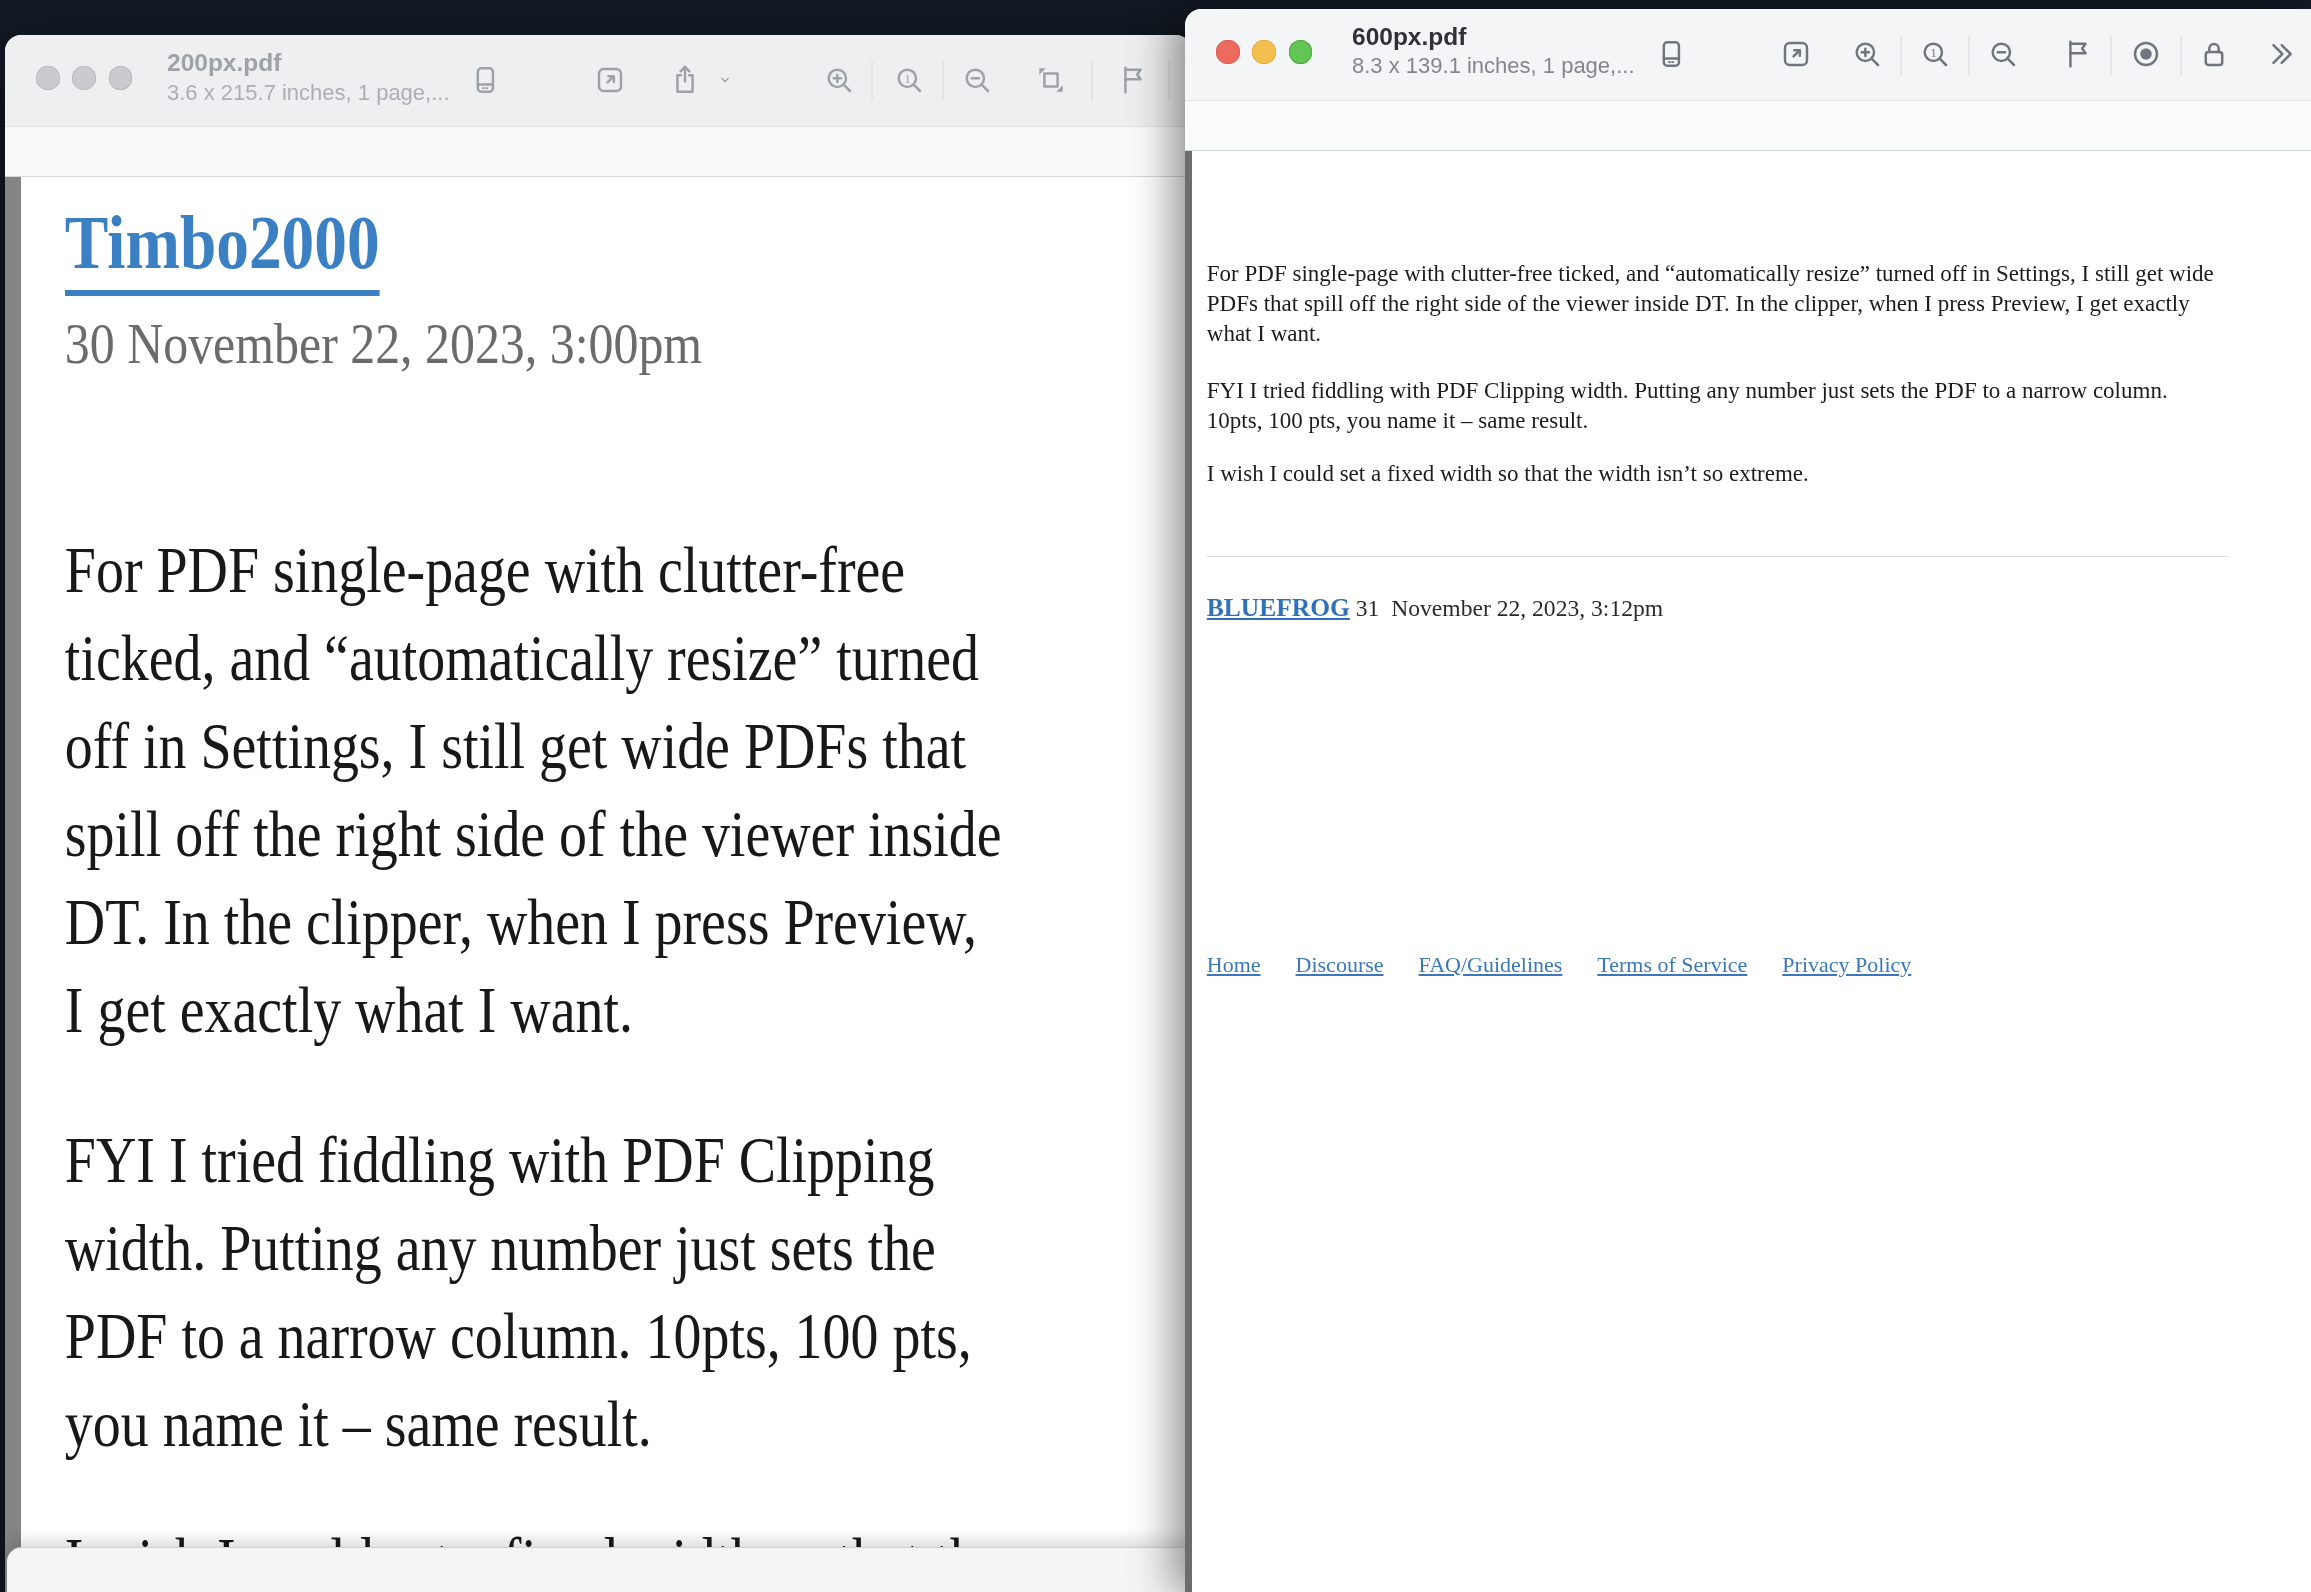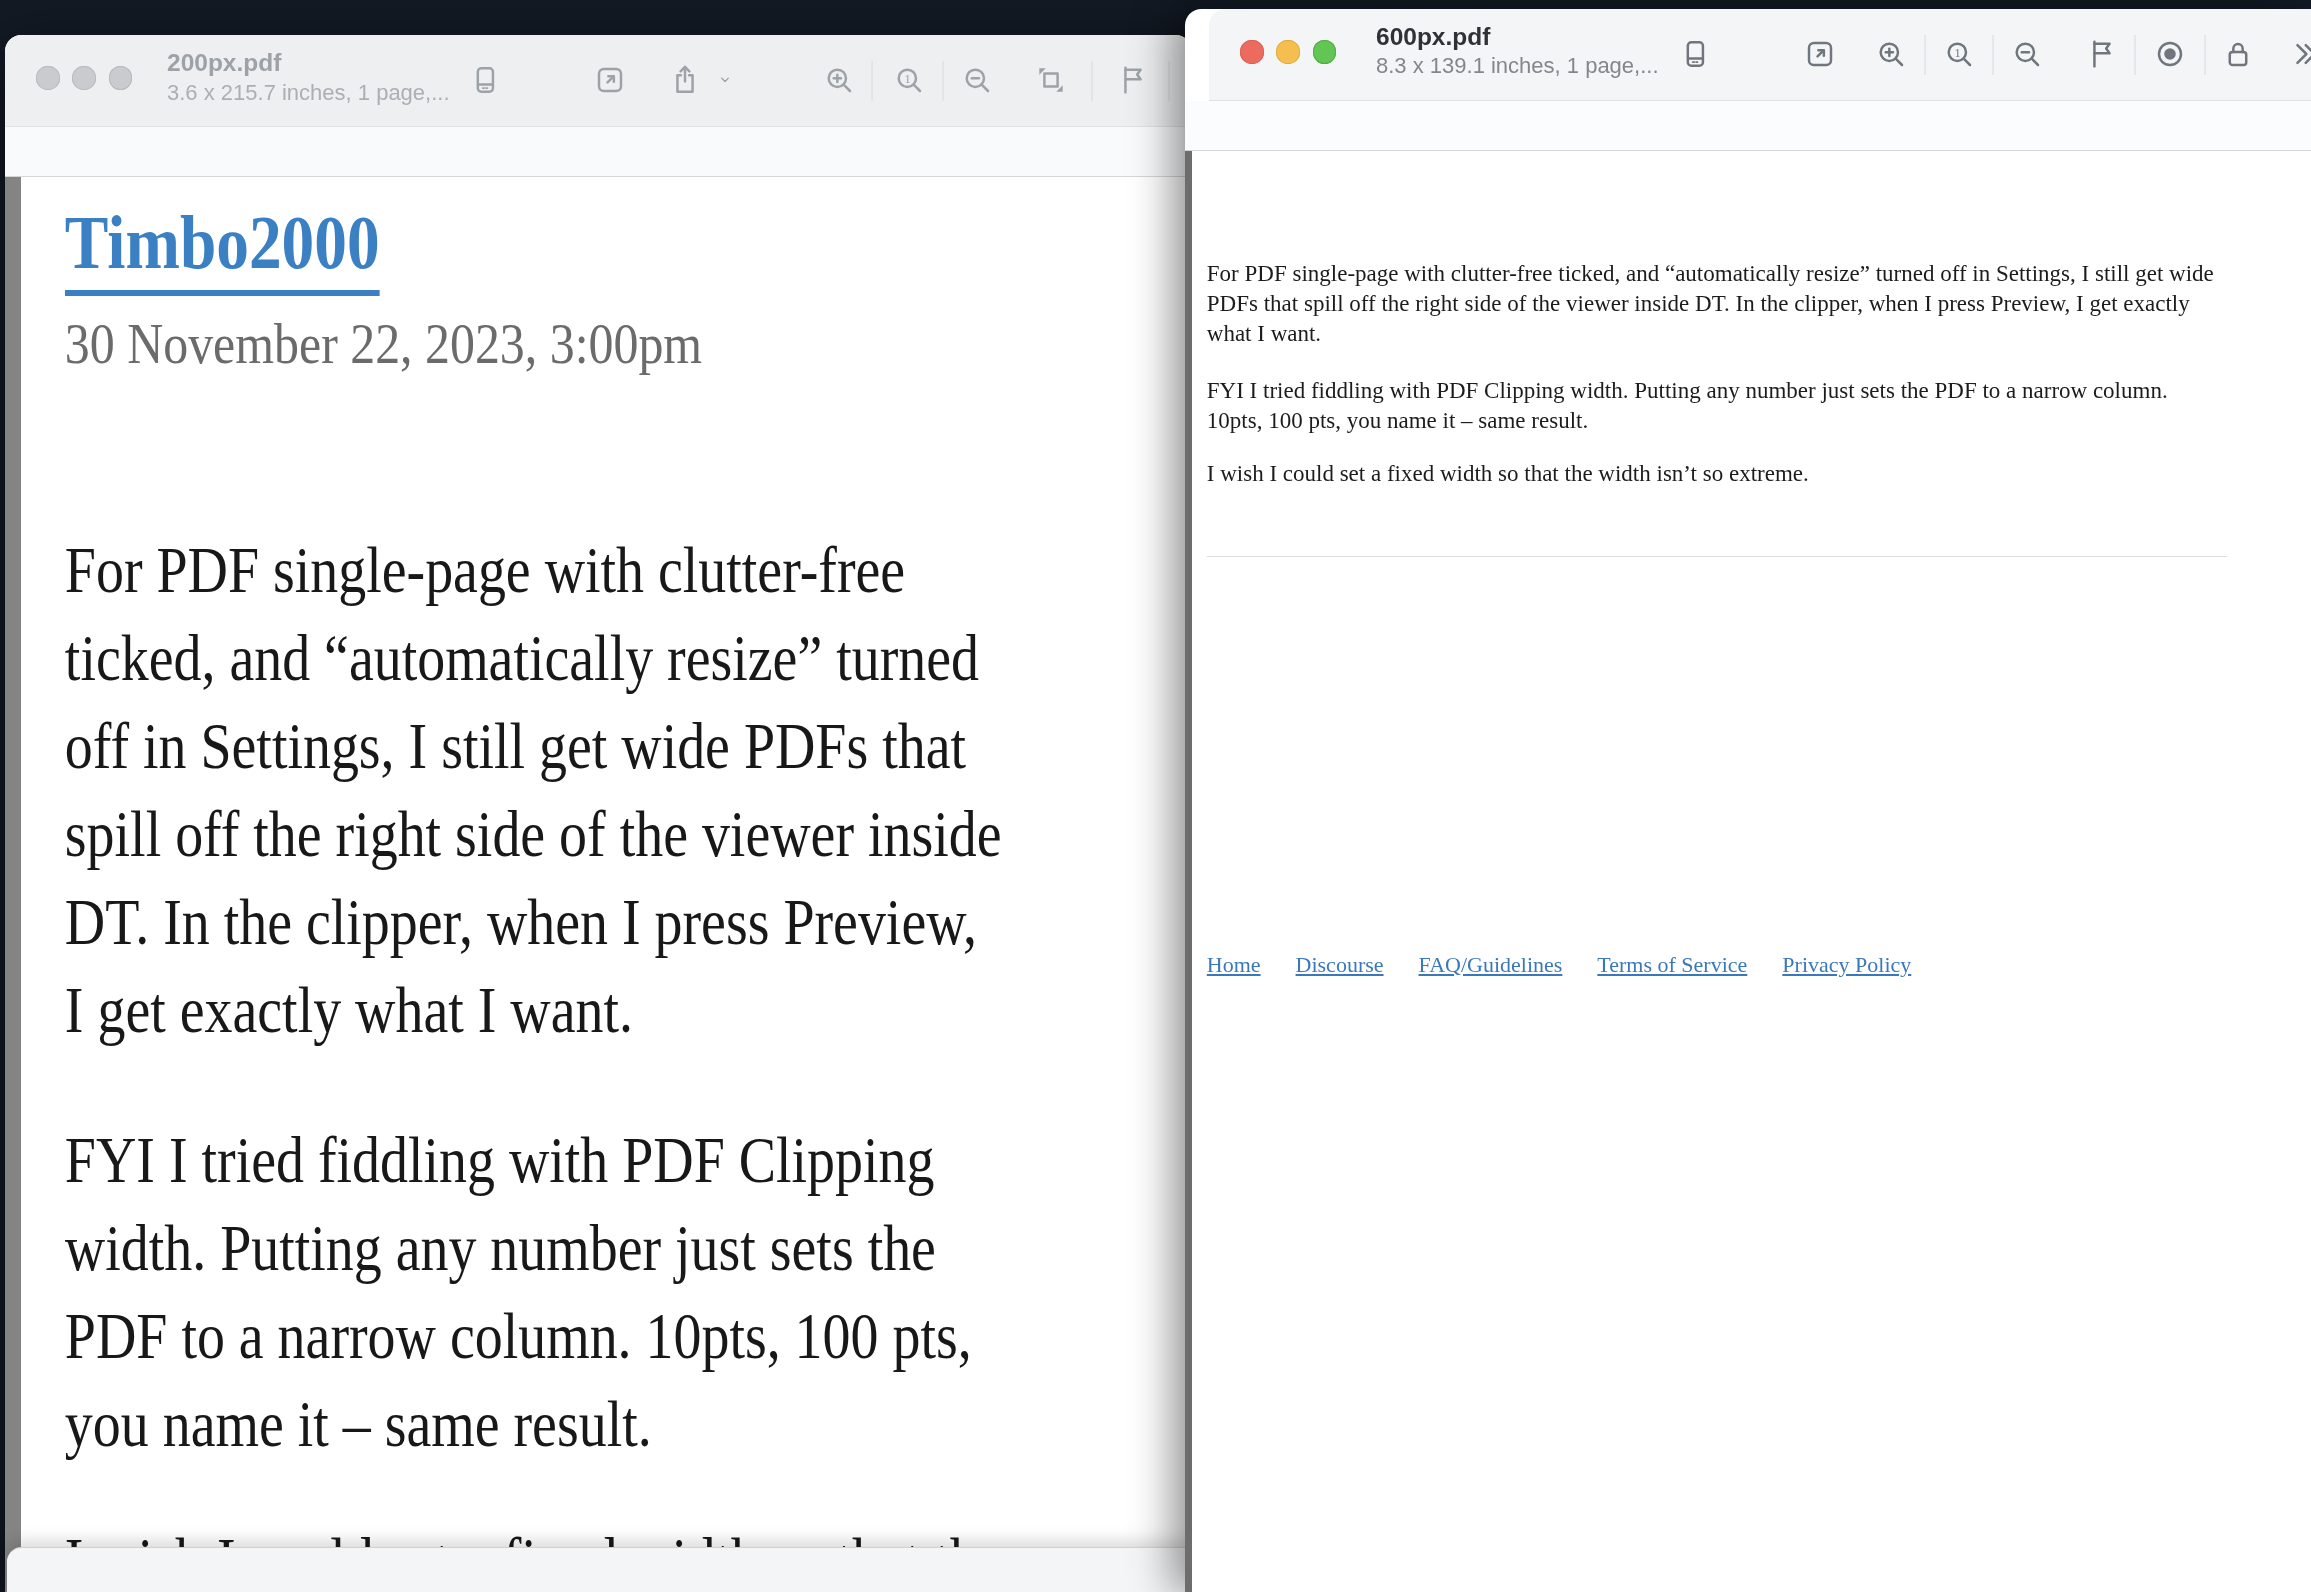--- a/index.html
+++ b/index.html
@@ -14,21 +14,21 @@
     box-shadow:0 18px 64px rgba(0,0,0,.55);z-index:1;margin-top:28px;}
   #win-right{left:1185px;top:9px;width:1126px;height:1584px;border-radius:16.4px 0 0 0;
     box-shadow:-12.7px 0 42px rgba(0,0,0,.42);z-index:10;}
   #bottom-strip{position:absolute;left:7.3px;top:1548px;width:1186px;height:45px;
     background:#f4f5f6;border-radius:14.5px 0 0 0;z-index:5;
     box-shadow:0 -0.9px 0 #cfd1d3,0 -7.3px 16.4px rgba(0,0,0,.15);}
 
   .titlebar{position:absolute;left:0;top:0;right:0;height:91px;border-radius:inherit;
     border-bottom:0.9px solid #e0e2e4;}
   #win-left  .titlebar{background:#edeff1;}
-  #win-right .titlebar{background:#f3f5f7;margin-left:24px;}
+  #win-right .titlebar{background:#f3f5f7;}
   .toolbar2{position:absolute;left:0;top:92px;right:0;height:49px;border-bottom:0.9px solid #d4d6d8;}
   #win-left  .toolbar2{background:#f9fafb;}
   #win-right .toolbar2{background:#fbfcfd;}
   .content{position:absolute;left:0;top:142px;right:0;bottom:0;background:#fff;overflow:hidden;}
   .gray-strip{position:absolute;left:0;top:0;bottom:0;}
   #win-left  .gray-strip{width:16.4px;background:#848484;}
   #win-right .gray-strip{width:7.3px;background:#6d6d6d;}
 
   .lights{position:absolute;left:31px;top:31px;display:flex;gap:12.7px;}
   .light{width:23.6px;height:23.6px;border-radius:50%;}
@@ -527,20 +527,24 @@
         </div>
       </div>
   </div>
   <div class="content">
     <div class="gray-strip"></div>
     <div class="rdoc">
       <div class="blk rp r-p1">For PDF single-page with clutter-free ticked, and “automatically resize” turned off in Settings, I still get wide PDFs that spill off the right side of the viewer inside DT. In the clipper, when I press Preview, I get exactly what I want.</div>
       <div class="blk rp r-p2">FYI I tried fiddling with PDF Clipping width. Putting any number just sets the PDF to a narrow column. 10pts, 100 pts, you name it – same result.</div>
       <div class="blk rp r-p3">I wish I could set a fixed width so that the width isn’t so extreme.</div>
       <div class="blk r-div"></div>
+      <div class="blk r-head2 posthead">
+        <span class="author">BLUEFROG</span>
+        <span class="meta"> <span>31</span>&nbsp; <span>November 22, 2023, 3:12pm</span></span>
+      </div>
       <div class="blk r-links" id="footer-links">
           <a href="#">Home</a>
           <a href="#">Discourse</a>
           <a href="#">FAQ/Guidelines</a>
           <a href="#">Terms of Service</a>
           <a href="#">Privacy Policy</a>
         </div>
     </div>
   </div>
 </div>

